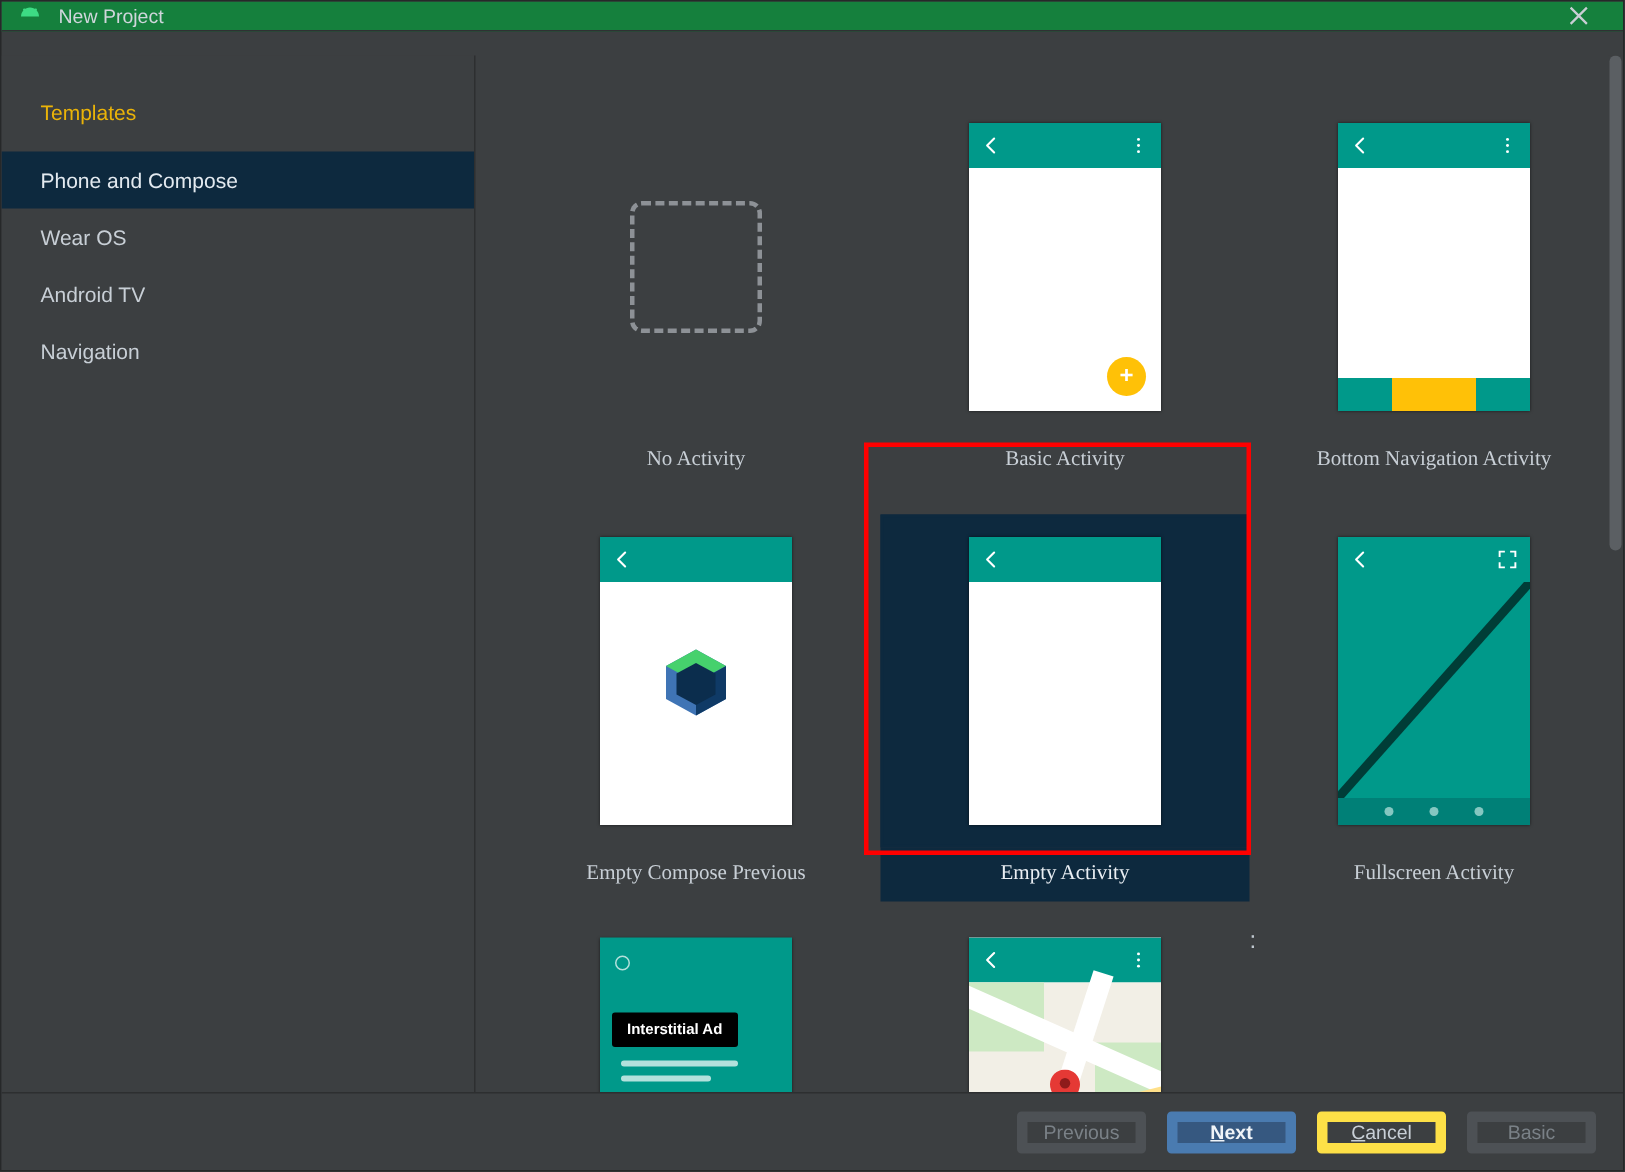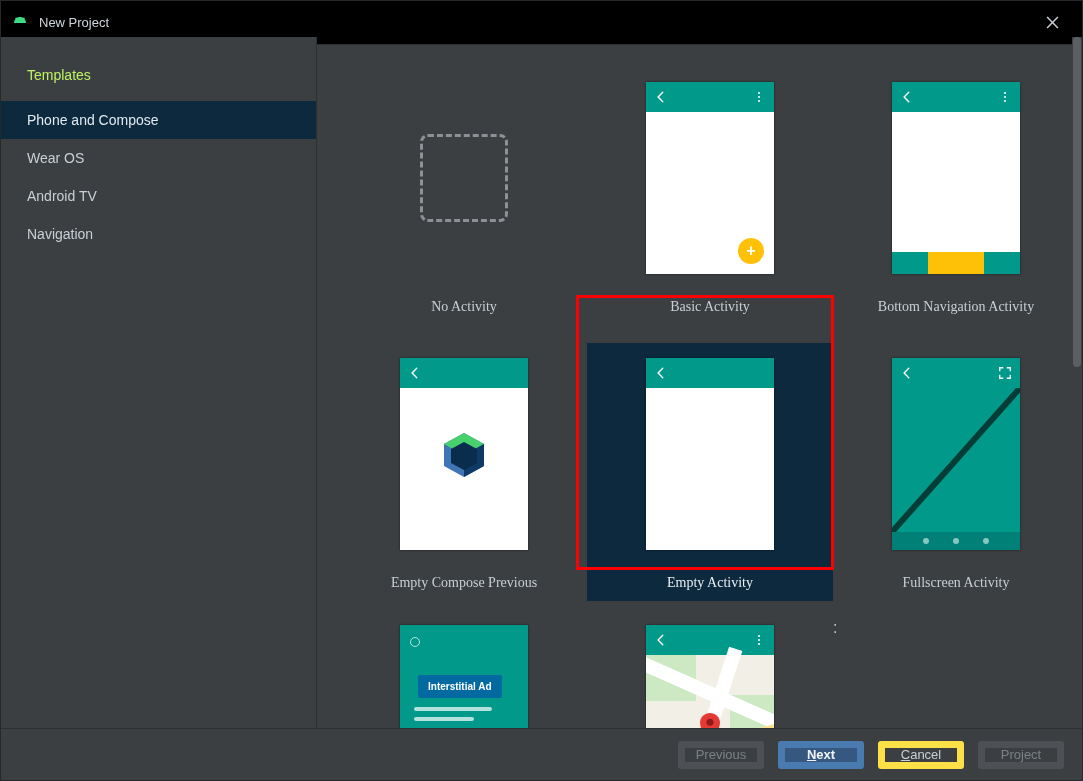--- a/index.html
+++ b/index.html
@@ -5,46 +5,46 @@
   * { box-sizing: border-box; margin: 0; padding: 0; }
   html, body { width: 1083px; height: 781px; overflow: hidden; font-family: "Segoe UI", Arial, sans-serif; }
   body {
     background: #3c3f41;
     color: #bfc7cf;
     border: 1px solid #262829;
     position: relative;
   }
   
   .titlebar {
-    height: 44px;
+    height: 20px;
     display: flex;
     align-items: center;
     padding: 0 10px;
-    background: #000000;
+    background: #15803d;
     border-bottom: 1px solid #2f3133;
   }
   .titlebar .app-icon { width: 18px; height: 18px; margin-right: 10px; }
   .titlebar .title { color: #d0d6dc; font-size: 13px; flex: 1; }
   .titlebar .close { width: 40px; height: 30px; display:flex; align-items:center; justify-content:center; color:#c9ced4; cursor:pointer;}
   .titlebar .close svg { width:13px; height:13px; }
 
   .main-area {
     position: absolute;
     top: 36px; left: 0; right: 0; bottom: 52px;
     display: flex;
   }
   
   .sidebar {
     width: 316px;
     background: #3c3f41;
     border-right: 1px solid #2d2f30;
     padding-top: 20px;
   }
   .sidebar .hdr {
-    color: #bef264;
+    color: #eab308;
     font-size: 14px;
     padding: 10px 26px 18px 26px;
   }
   .sidebar .item {
     height: 38px;
     display:flex; align-items:center;
     padding-left: 26px;
     color: #c8cfd6;
     font-size: 14px;
     cursor: pointer;
@@ -142,21 +142,21 @@
   .phone.fullscreen .sysbar {
     position:absolute; left:0; right:0; bottom:0; height:18px; background:#008077;
     display:flex; align-items:center; justify-content:center; gap:24px;
   }
   .phone.fullscreen .sysbar span { width:6px; height:6px; border-radius:50%; background:#ccecea; opacity:.65;}
   
   .compose-logo { width:50px; height:50px; position:absolute; top:72px; left:39px;}
   
   .phone.interstitial { background:#00998a; }
   .phone.interstitial .dot { position:absolute; left:10px; top:12px; width:10px; height:10px; border-radius:50%; border:1px solid rgba(255,255,255,.7);}
-  .phone.interstitial .chip { position:absolute; left:18px; top:50px; background:#0369a1; color:#fff; font-size:10px; font-weight:600; padding:6px 10px; border-radius:2px;}
+  .phone.interstitial .chip { position:absolute; left:8px; top:50px; background:#000000; color:#fff; font-size:10px; font-weight:600; padding:6px 10px; border-radius:2px;}
   .phone.interstitial .line { position:absolute; left:14px; height:4px; background:rgba(255,255,255,.7); border-radius:2px;}
   .phone.interstitial .l1 { top:82px; width:78px;}
   .phone.interstitial .l2 { top:92px; width:60px;}
   
   .phone.maps .mapbg { position:absolute; top:30px; left:0; right:0; bottom:0; background:#f2efe6;}
   .phone.maps .road { position:absolute; background:#fff; }
   .phone.maps .park { position:absolute; background:#cde9c3; }
   .phone.maps .pin { position:absolute; width:20px; height:28px; }
 
   
@@ -418,14 +418,14 @@
 <div class="footer">
   <div class="btnf disabled">Previous</div>
   <div class="btnf primary">
       <span class="ul">N</span>
       <span>ext</span>
     </div>
   <div class="btnf">
       <span class="ul">C</span>
       <span>ancel</span>
     </div>
-  <div class="btnf disabled">Project</div>
+  <div class="btnf disabled">Basic</div>
 </div>
 
 </body></html>

